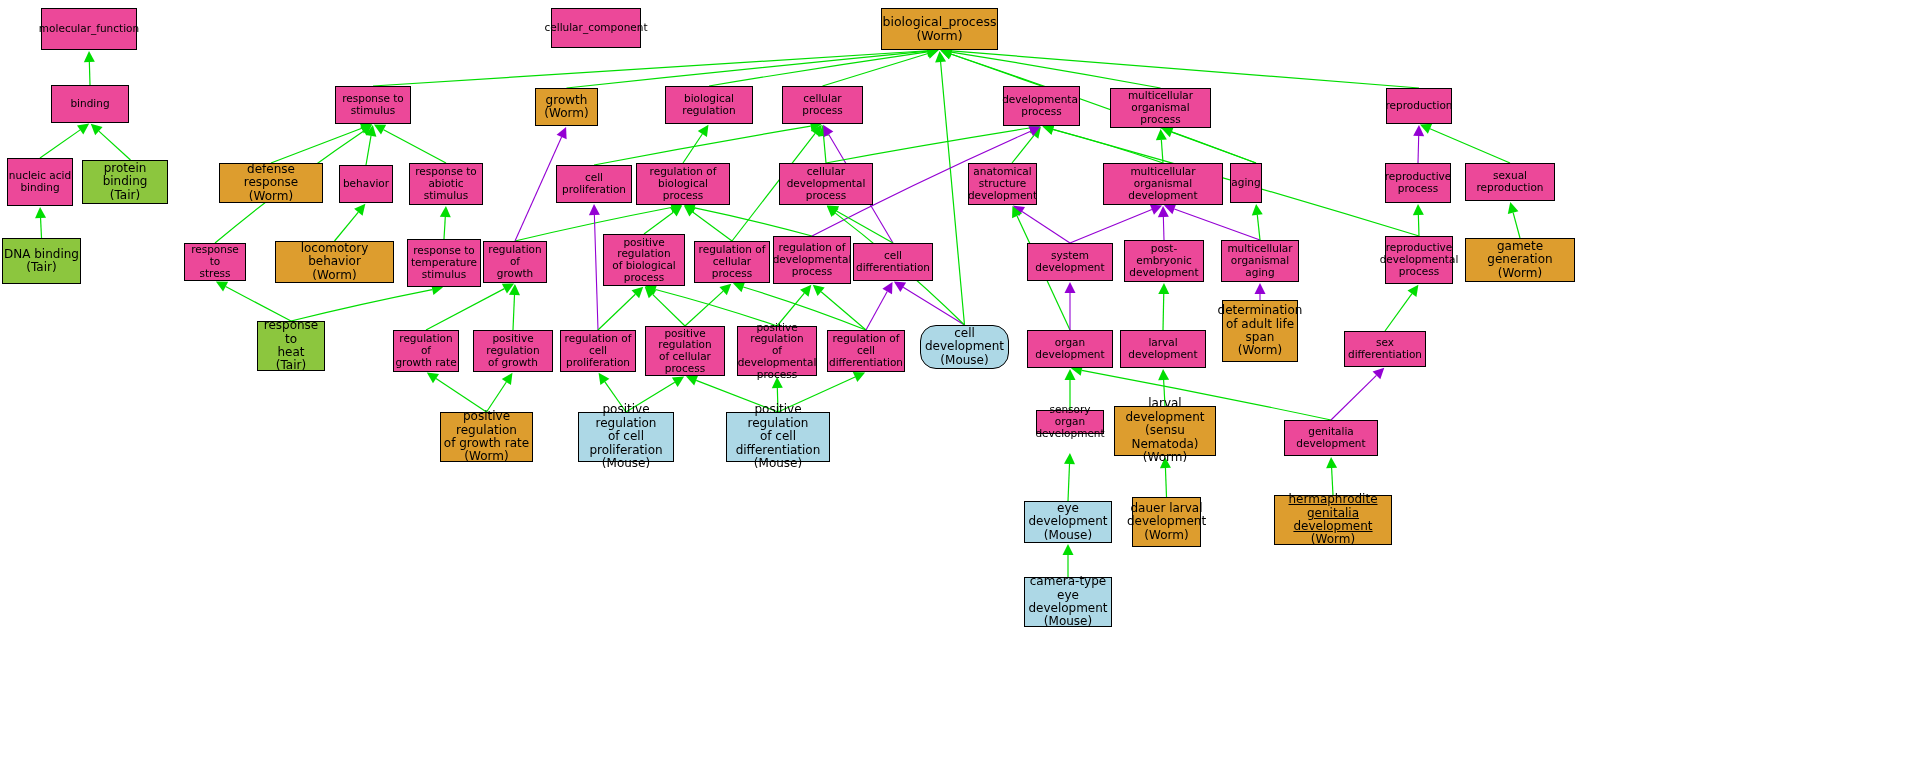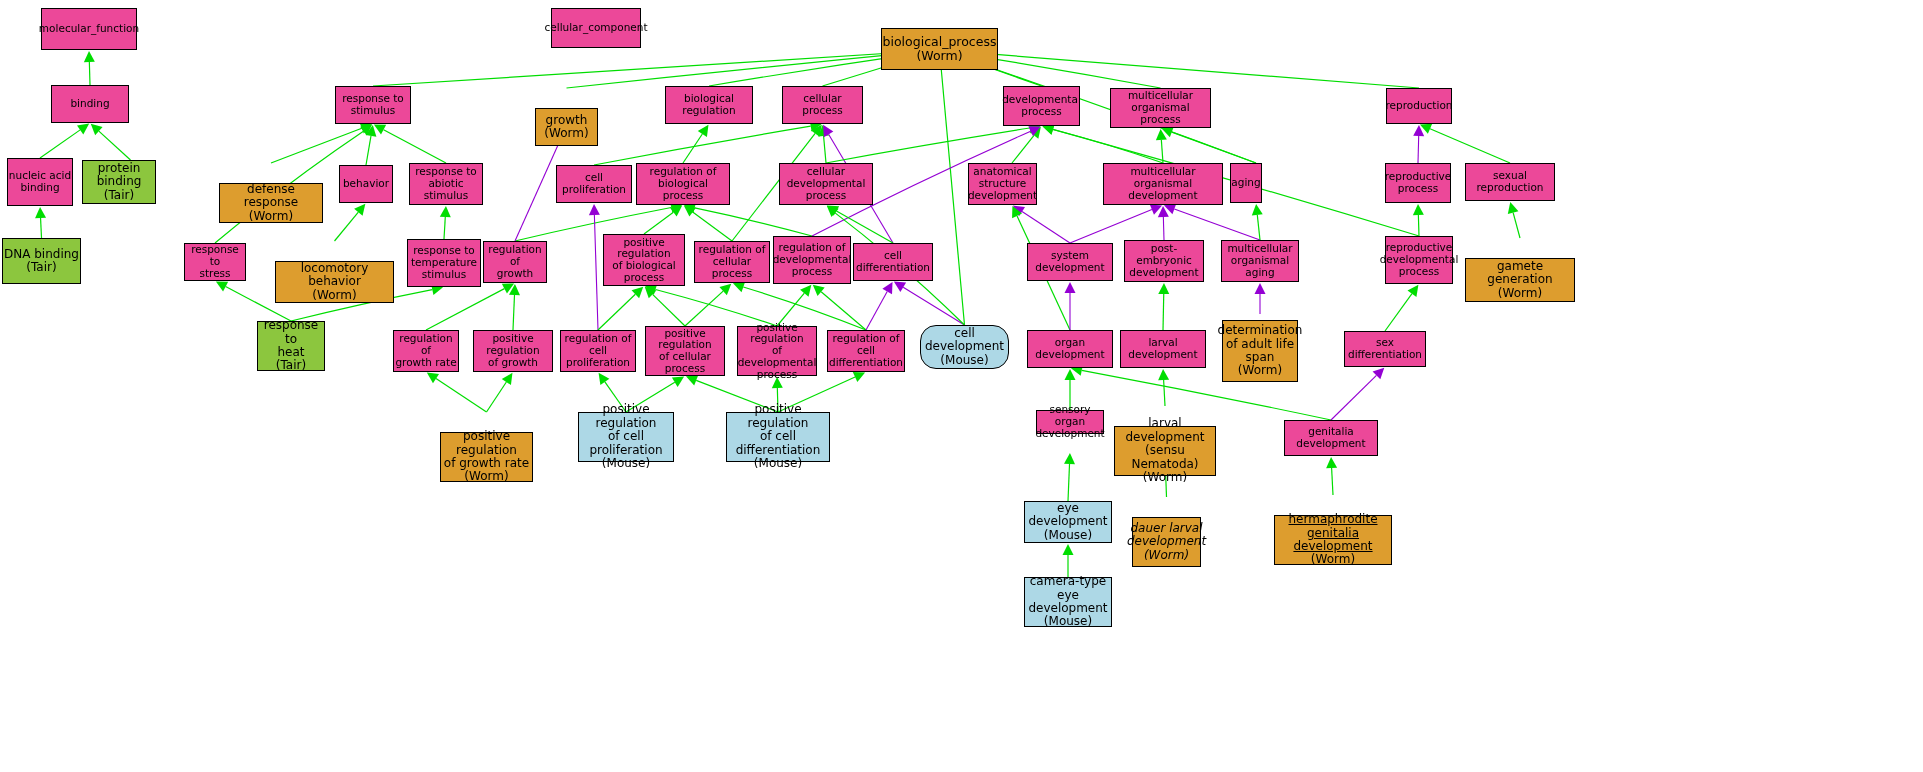--- a/index.html
+++ b/index.html
@@ -3,21 +3,21 @@
 <meta charset="utf-8">
 <style>
   html,body{margin:0;padding:0;background:#ffffff;}
   body{font-family:"DejaVu Sans","Liberation Sans",sans-serif;}
   #canvas{position:relative;width:1923px;height:772px;background:#fff;overflow:hidden;}
   #edges{position:absolute;left:0;top:0;width:1923px;height:772px;}
   .node{position:absolute;box-sizing:border-box;border:1px solid #000;background:#fff;
         display:flex;align-items:center;justify-content:center;text-align:center;
         line-height:1.12;color:#000;white-space:pre-line;}
   .n-plain{background:#ec4899;font-size:10.5px;}
-  .n-worm{background:#DD9D2E;font-size:12px;margin-top:20px;}
+  .n-worm{background:#DD9D2E;font-size:12px;}
   .n-tair{background:#8CC63E;font-size:12px;}
   .n-mouse{background:#ADD8E6;font-size:12px;}
   .n-root{font-size:12.5px;}
 </style>
 </head>
 <body>
 
 <div id="canvas">
   <svg id="edges" viewBox="0 0 1923 772">
       <path d="M90,85 Q89.5,67.5 89.34271728678652,61.99510503752833" fill="none" stroke="#00DD00" stroke-width="1.2"></path>
@@ -180,21 +180,21 @@
       <polygon points="1068,544 1073.5,555 1062.5,555" fill="#00DD00"></polygon>
       <path d="M964.5,325 Q903.25,265 835.069349205593,212.85791988932246" fill="none" stroke="#00DD00" stroke-width="1.2"></path>
       <polygon points="826.755779100466,205.65482665744355 838.6708958215324,208.701134836759 831.4678025896535,217.01470494188592" fill="#00DD00"></polygon>
       <path d="M291,321 Q359.5,304 432.28575527779253,289.6031654938239" fill="none" stroke="#00DD00" stroke-width="1.2"></path>
       <polygon points="443.023812939816,287.21693045781865 433.47887279579516,294.97219432483564 431.0926377597899,284.23413666281215" fill="#00DD00"></polygon>
     </svg>
 <div class="node n-plain" style="left: 41px; top: 8px; width: 96px; height: 42px;">molecular_function</div>
     <div class="node n-plain" style="left: 51px; top: 85px; width: 78px; height: 38px;">binding</div>
     <div class="node n-plain" style="left: 7px; top: 158px; width: 66px; height: 48px;">nucleic acid
 binding</div>
-    <div class="node n-tair" style="left: 82px; top: 160px; width: 74px; height: 44px;">protein binding
+    <div class="node n-tair" style="left: 82px; top: 160px; width: 86px; height: 44px;">protein binding
 (Tair)</div>
     <div class="node n-tair" style="left: 2px; top: 238px; width: 79px; height: 46px;">DNA binding
 (Tair)</div>
     <div class="node n-plain" style="left: 551px; top: 8px; width: 90px; height: 40px;">cellular_component</div>
     <div class="node n-worm n-root" style="left: 881px; top: 8px; width: 117px; height: 42px;">biological_process
 (Worm)</div>
     <div class="node n-plain" style="left: 335px; top: 86px; width: 76px; height: 38px;">response to
 stimulus</div>
     <div class="node n-worm" style="left: 535px; top: 88px; width: 63px; height: 38px;">growth
 (Worm)</div>
@@ -284,21 +284,21 @@
 of growth rate
 (Worm)</div>
     <div class="node n-mouse" style="left: 578px; top: 412px; width: 96px; height: 50px;">positive regulation
 of cell proliferation
 (Mouse)</div>
     <div class="node n-mouse" style="left: 726px; top: 412px; width: 104px; height: 50px;">positive regulation
 of cell differentiation
 (Mouse)</div>
     <div class="node n-mouse" style="left: 1024px; top: 501px; width: 88px; height: 42px;">eye development
 (Mouse)</div>
-    <div class="node n-worm" style="left: 1132px; top: 497px; width: 69px; height: 50px; font-style: italic;">dauer larval
+    <div class="node n-worm" style="left: 1132px; top: 497px; width: 69px; height: 50px;">dauer larval
 development
 (Worm)</div>
     <div class="node n-worm" style="left: 1274px; top: 495px; width: 118px; height: 50px; text-decoration: underline;">hermaphrodite
 genitalia development
 (Worm)</div>
     <div class="node n-mouse" style="left: 1024px; top: 577px; width: 88px; height: 50px;">camera-type
 eye development
 (Mouse)</div>
     <div class="node n-tair" style="left: 257px; top: 321px; width: 68px; height: 50px;">response to
 heat

